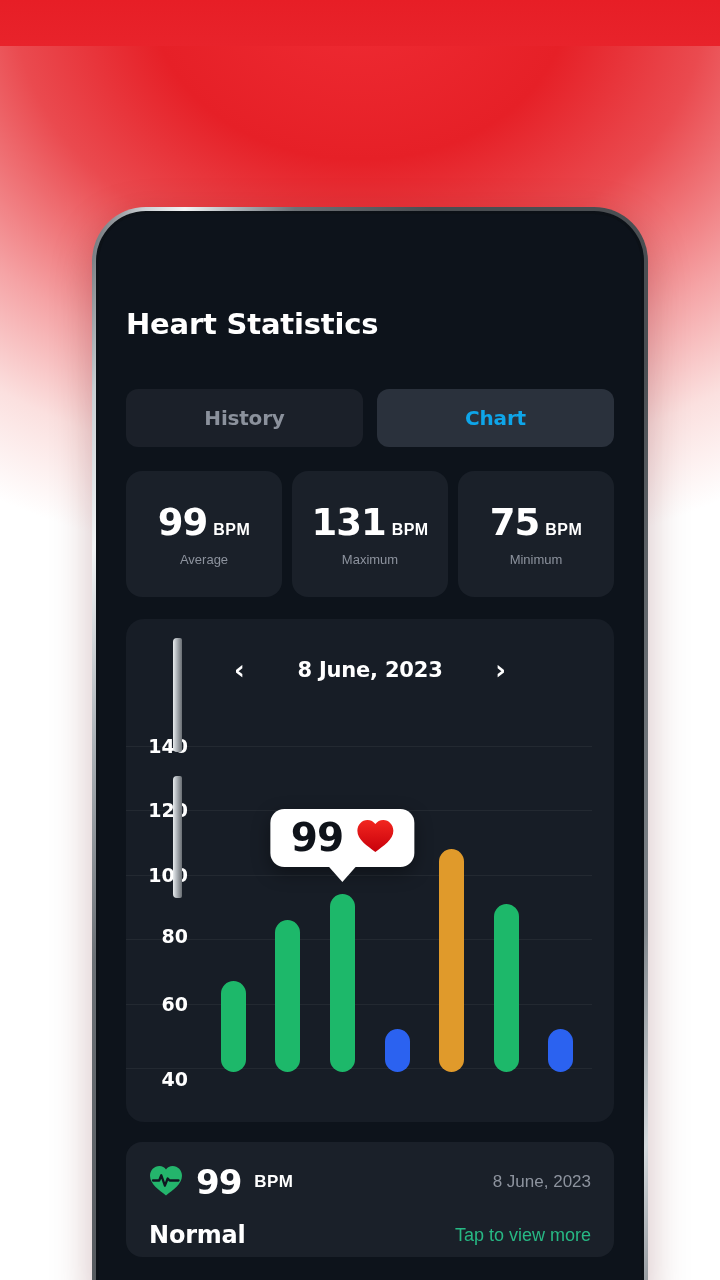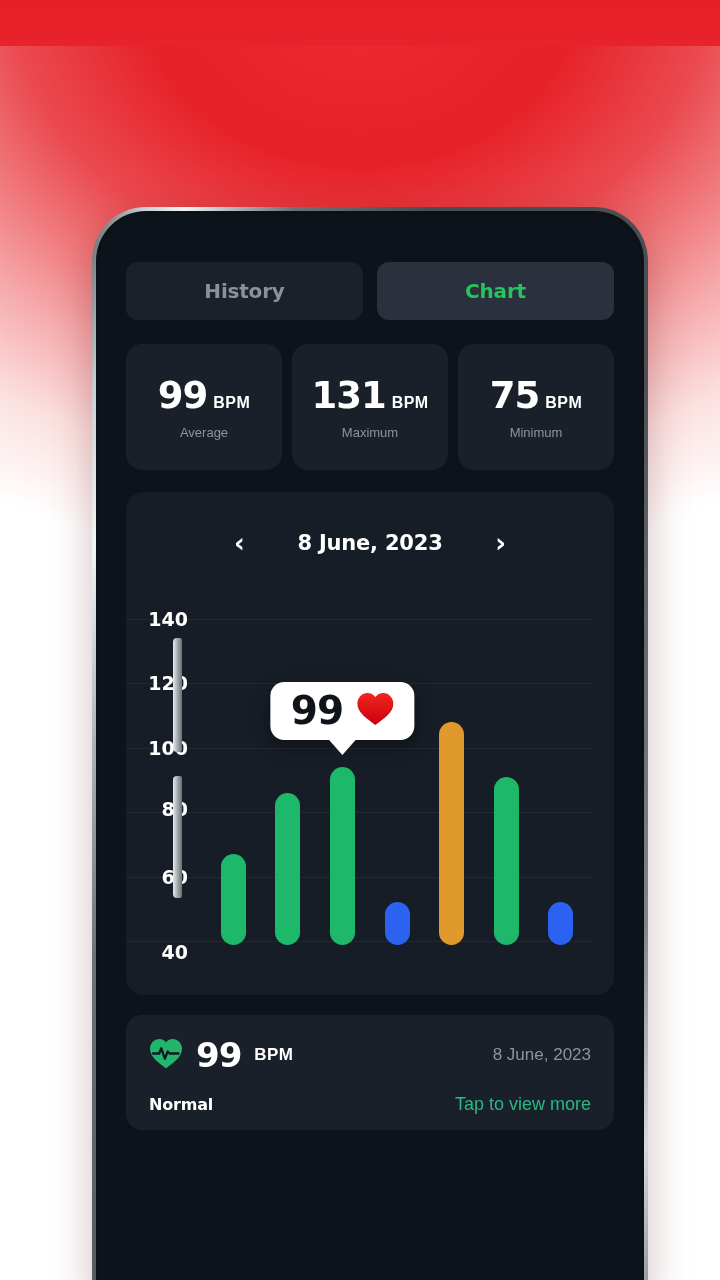--- a/index.html
+++ b/index.html
@@ -87,21 +87,21 @@
   .tab{
     flex:1;
     height:58px;
     border-radius:12px;
     display:flex; align-items:center; justify-content:center;
     font-size:20px; font-weight:700;
     letter-spacing:-0.2px;
     font-family:"DejaVu Sans","Liberation Sans",sans-serif;
   }
   .tab.inactive{ background:#1b2029; color:#8b919c; }
-  .tab.active{ background:#2a313c; color:#22c55e;text-align:right; }
+  .tab.active{ background:#2a313c; color:#0ea5e9;text-align:right; }
 
   .stats{ display:flex; gap:10px; margin-top:24px; }
   .stat{
     flex:1;
     background:#1a2029;
     border-radius:16px;
     height:126px;
     display:flex; flex-direction:column;
     align-items:center; justify-content:center;
     gap:8px;
@@ -197,40 +197,41 @@
   .read-top{ display:flex; align-items:center; justify-content:space-between; }
   .read-left{ display:flex; align-items:center; gap:13px; }
   .read-val{
     color:#fff; font-size:34px; font-weight:700; letter-spacing:-1px;
     font-family:"DejaVu Sans","Liberation Sans",sans-serif;
   }
   .read-unit{ color:#fff; font-size:17px; font-weight:700; letter-spacing:.4px; }
   .read-date{ color:#8d939e; font-size:17px; }
   .read-bot{ display:flex; align-items:center; justify-content:space-between; margin-top:19px; }
   .read-status{
-    color:#ffffff; font-size:16px; font-weight:700; letter-spacing:-0.2px;
+    color:#ffffff; font-size:24px; font-weight:700; letter-spacing:-0.2px;
     font-family:"DejaVu Sans","Liberation Sans",sans-serif;
   }
   .read-link{ color:#27b884; font-size:18px; }
 </style>
 </head>
 <body>
 
 <div class="bg"></div>
 <div class="bg-top-solid"></div>
 
 <div class="headline">
 </div>
 
 <div class="phone">
   <div class="phone-inner">
     <div class="screen">
 
       <div class="app">
 
+        <div class="page-title">Heart Statistics</div>
 
         <div class="tabs">
           <div class="tab inactive">History</div>
           <div class="tab active">Chart</div>
         </div>
 
         <div class="stats">
           <div class="stat">
             <div class="row">
               <span class="val">99</span>

